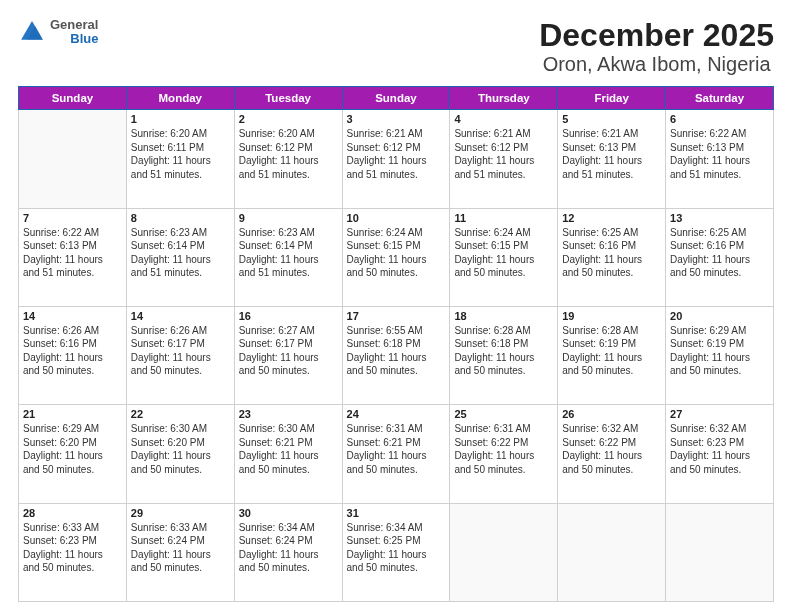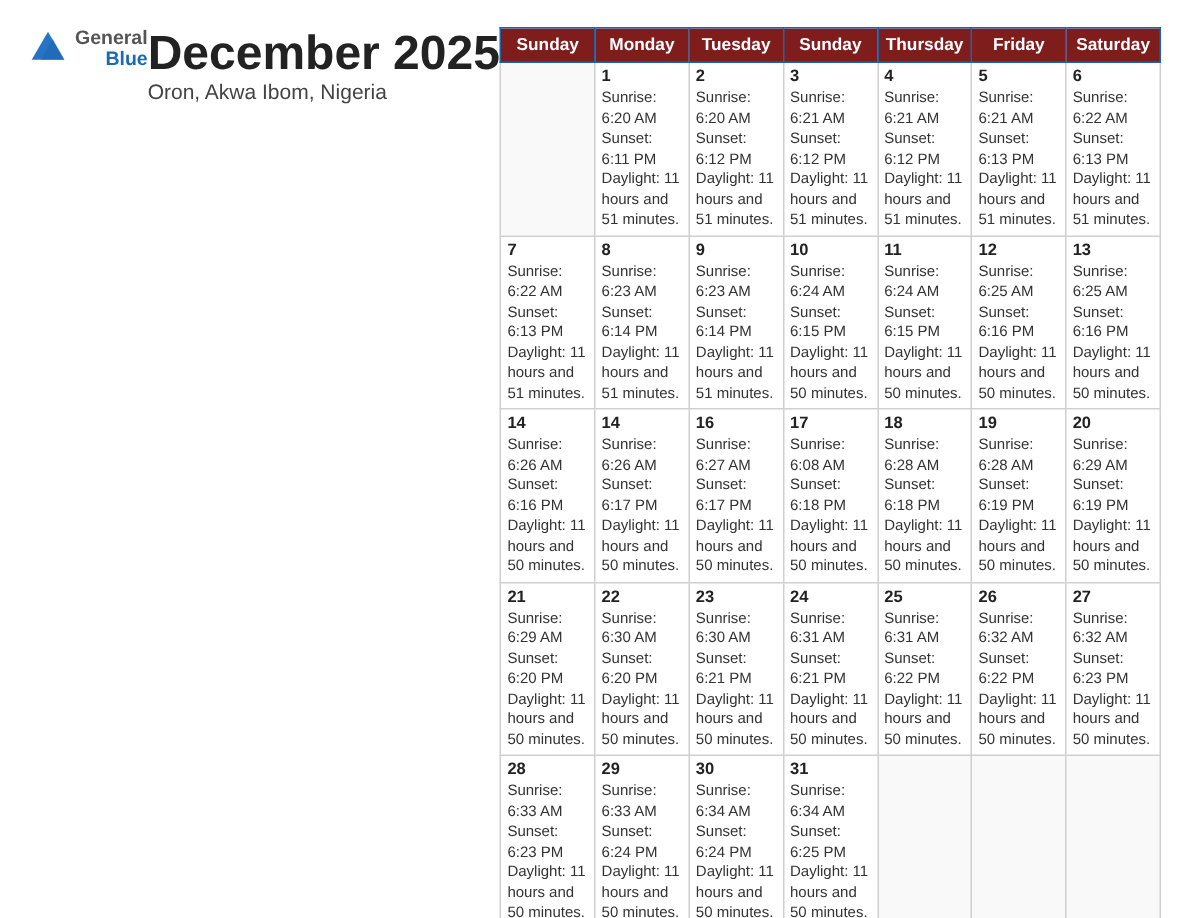--- a/index.html
+++ b/index.html
@@ -8,20 +8,21 @@
       height: 612px;
       font-family: Arial, sans-serif;
       background: #fff;
       overflow: hidden;
     }
     .page {
       width: 792px;
       height: 612px;
       padding: 18px 18px 10px 18px;
       display: flex;
+      flex-direction: column;
     }
     .header {
       display: flex;
       justify-content: space-between;
       align-items: flex-start;
       margin-bottom: 10px;
     }
     .logo {
       display: flex;
       align-items: center;
@@ -34,41 +35,41 @@
       font-weight: bold;
       line-height: 1.1;
     }
     .logo-general { color: #555; }
     .logo-blue { color: #1a6bb5; text-align: right; }
     .logo-icon {
       width: 28px;
       height: 28px;
     }
     .title-block {
-      text-align: left;
+      text-align: center;
     }
     .month-title {
       font-size: 32px;
       font-weight: bold;
       color: #222;
       line-height: 1.1;
     }
     .subtitle {
-      font-size: 14px;
+      font-size: 20px;
       color: #444;
     }
     .calendar {
       flex: 1;
       border: 1px solid #ccc;
       border-collapse: collapse;
       width: 100%;
       table-layout: fixed;
     }
     .calendar th {
-      background: #7f1d1d;
+      background: #a21caf;
       color: #fff;
       font-size: 11.5px;
       font-weight: bold;
       text-align: center;
       padding: 5px 2px;
       border: 1px solid #1a65b0;
     }
     .calendar td {
       vertical-align: top;
       border: 1px solid #d0d0d0;
@@ -240,21 +241,21 @@
           </td>
           <td>
             <span class="day-num">16</span>
             <div class="day-info">Sunrise: 6:27 AM
 Sunset: 6:17 PM
 Daylight: 11 hours
 and 50 minutes.</div>
           </td>
           <td>
             <span class="day-num">17</span>
-            <div class="day-info">Sunrise: 6:08 AM
+            <div class="day-info">Sunrise: 6:55 AM
 Sunset: 6:18 PM
 Daylight: 11 hours
 and 50 minutes.</div>
           </td>
           <td>
             <span class="day-num">18</span>
             <div class="day-info">Sunrise: 6:28 AM
 Sunset: 6:18 PM
 Daylight: 11 hours
 and 50 minutes.</div>

